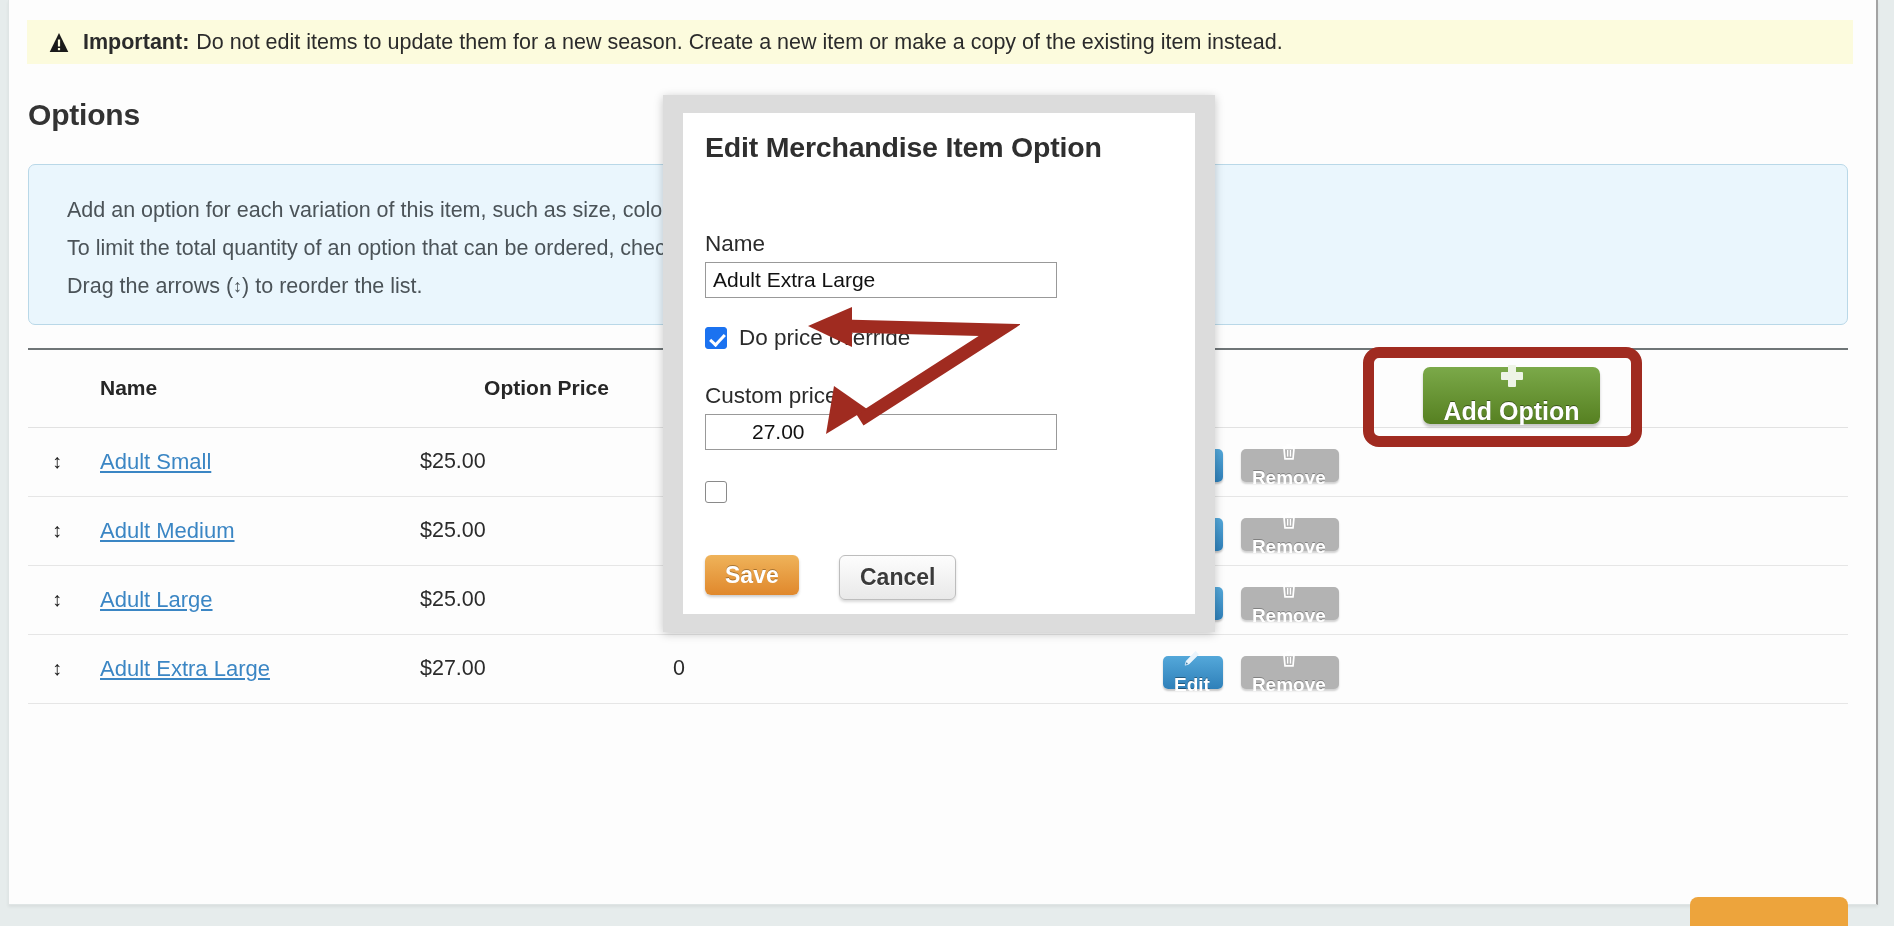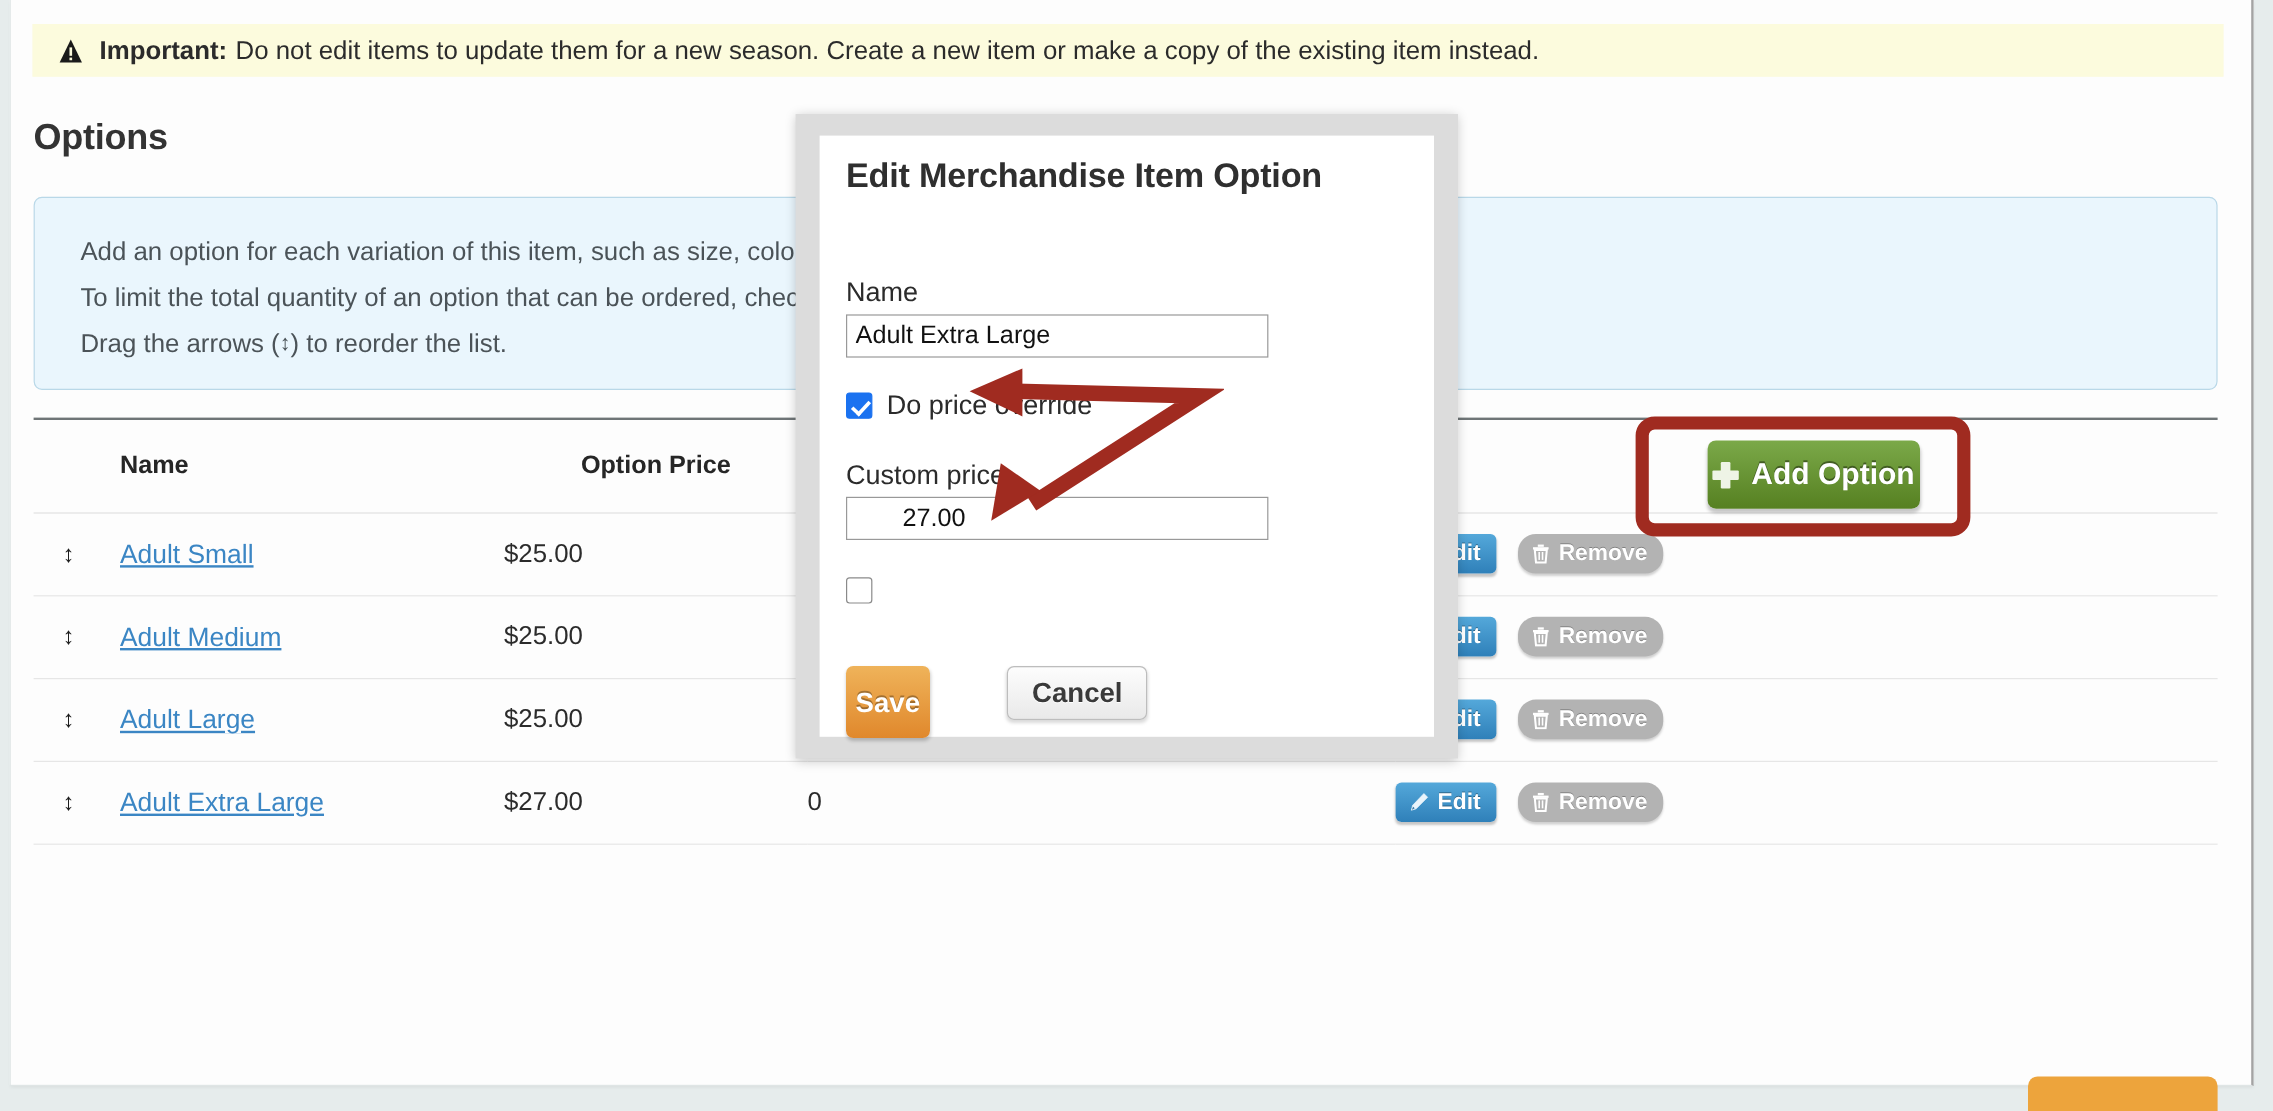--- a/index.html
+++ b/index.html
@@ -124,34 +124,35 @@
   th.c-limit  { padding-left: 0px; }
 
   
   .btn {
     display: inline-flex; align-items: center; justify-content: center;
     gap: 7px;
     font-family: "Liberation Sans", sans-serif;
     font-weight: bold;
     border: none; cursor: pointer;
     white-space: nowrap;
+    flex-direction: column;
   }
   .btn-edit {
     height: 33px; padding: 0 13px 0 11px;
     font-size: 19px; color: #fff;
     background: linear-gradient(to bottom, #54a8da 0%, #2f80b9 100%);
     border-radius: 5px;
     text-shadow: 0 -1px 0 rgba(0,0,0,0.35);
     box-shadow: 0 2px 2px rgba(0,0,0,0.22);
   }
   .btn-remove {
     height: 33px; padding: 0 13px 0 11px;
     font-size: 19px; color: #fff;
     background: #b3b3b3;
-    border-radius: 15px;
+    border-radius: 5px;
     text-shadow: 0 -1px 0 rgba(0,0,0,0.28);
     box-shadow: 0 2px 2px rgba(0,0,0,0.18);
     margin-left: 12px;
   }
   .btn-edit svg, .btn-remove svg { display:block; }
 
   .btn-add {
     position: absolute;
     left: 1414px; top: 367px;
     height: 57px; width: 177px;
@@ -264,21 +265,21 @@
     left: 7px; top: 2.5px;
     width: 6px; height: 12px;
     border: solid #fff;
     border-width: 0 3px 3px 0;
     transform: rotate(43deg);
   }
 
   .btn-save {
     position: absolute;
     left: 22px; top: 442px;
-    height: 60px; padding: 0 8px;
+    height: 40px; padding: 0 20px;
     font-size: 23px; color: #fff;
     background: linear-gradient(to bottom, # efb35a 0%, #e0882c 100%);
     background: linear-gradient(to bottom, #efb35a 0%, #e0882c 100%);
     border-radius: 6px;
     text-shadow: 0 -1px 0 rgba(0,0,0,0.3);
     box-shadow: 0 2px 3px rgba(0,0,0,0.2);
   }
   .btn-cancel {
     position: absolute;
     left: 124px; top: 442px;

